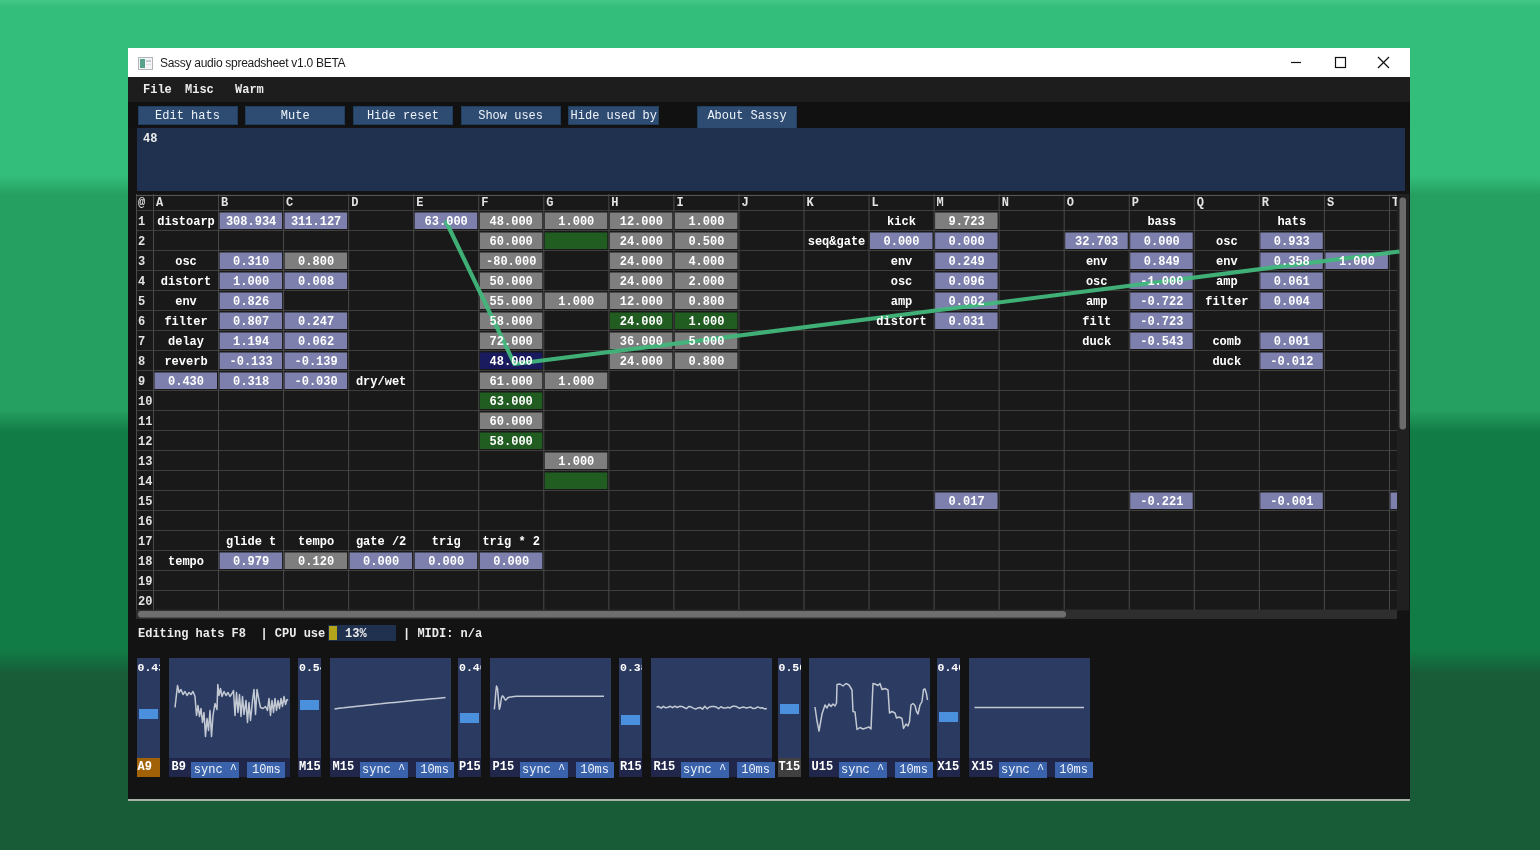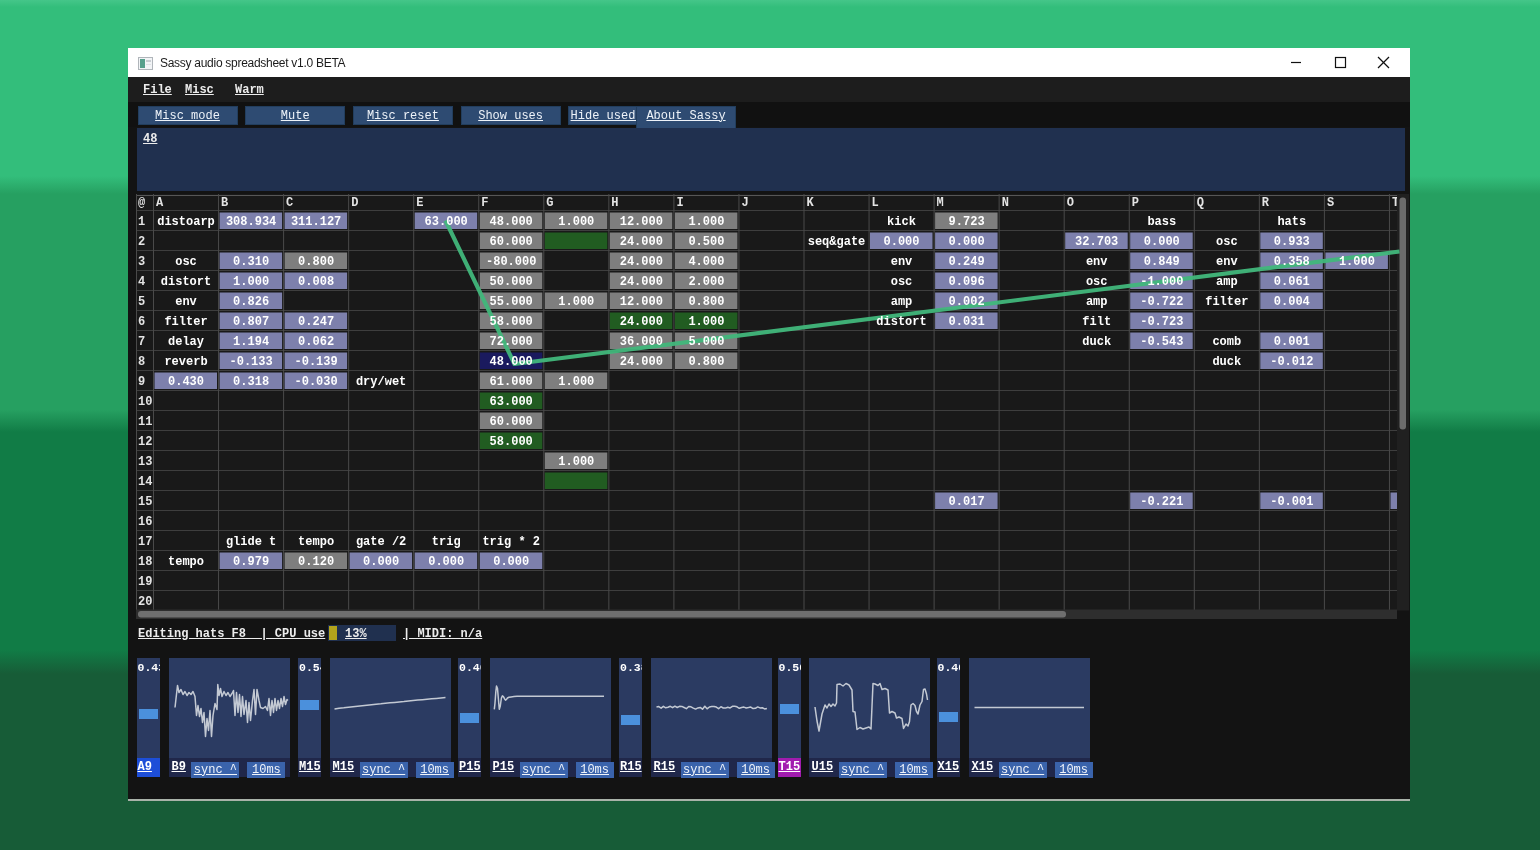--- a/index.html
+++ b/index.html
@@ -2,21 +2,21 @@
 <html><head><meta charset="utf-8"><style>
 * { margin:0; padding:0; box-sizing:border-box; -webkit-font-smoothing:antialiased; }
 html,body { width:1540px; height:850px; overflow:hidden; }
 body {
   background: linear-gradient(180deg,
     #45c689 0px, #33be7b 7px, #33be7b 176px, #26a061 194px,
     #26a061 410px, #117c46 432px, #117c46 650px, #175c37 674px, #175c37 850px);
   font-family:"Liberation Sans", sans-serif;
 }
 .abs { position:absolute; z-index:2; }
-.mono12 { font-family:"Liberation Mono", monospace; font-size:12px; font-weight:bold; color:#ececec;text-decoration:underline; }
+.mono12 { font-family:"Liberation Mono", monospace; font-size:12px; font-weight:bold; color:#ececec; }
 .tbtn { background:#2e4b72; border:1px solid #223e5e; color:#eef3f9; text-align:center; font-weight:normal; }
 .btnb { background:#3a63ab; color:#f0f4fa; text-align:center; font-weight:normal; }
 </style></head><body>
 
 <div class="abs" style="left:128px;top:48px;width:1282px;height:753px;background:#131313;
   border-bottom:2px solid #a9b2a9;z-index:1"></div>
 
 <div class="abs" style="left:128px;top:48px;width:1282px;height:29px;background:#ffffff;z-index:2"></div>
 <div class="abs" style="left:137.5px;top:57px;width:15px;height:12.5px;border:1px solid #b0b5ba;background:#f2f4f6;z-index:2">
   <div style="position:absolute;left:1px;top:1px;width:5.5px;height:8.5px;background:#57a08c"></div>
@@ -31,26 +31,26 @@
   <line x1="109" y1="9" x2="98" y2="20" stroke="#111" stroke-width="1.2"></line>
 </svg>
 
 <div class="abs" style="left:128px;top:77px;width:1282px;height:25px;background:#1d1d1d;z-index:2"></div>
 <div class="abs mono12" style="left:143px;top:83px;z-index:2">File</div>
 <div class="abs mono12" style="left:185px;top:83px;z-index:2">Misc</div>
 <div class="abs mono12" style="left:235px;top:83px;z-index:2">Warm</div>
 
 <div class="abs" style="left:128px;top:102px;width:1282px;height:25px;background:#111;z-index:2"></div>
 <div class="abs" style="z-index:2">
-<div class="abs mono12 tbtn" style="left:137.5px;top:105.5px;width:100px;height:19.5px;line-height:19.5px">Misc mode</div>
+<div class="abs mono12 tbtn" style="left:137.5px;top:105.5px;width:100px;height:19.5px;line-height:19.5px">Edit hats</div>
 <div class="abs mono12 tbtn" style="left:245.2px;top:105.5px;width:100px;height:19.5px;line-height:19.5px">Mute</div>
-<div class="abs mono12 tbtn" style="left:352.9px;top:105.5px;width:100px;height:19.5px;line-height:19.5px">Misc reset</div>
+<div class="abs mono12 tbtn" style="left:352.9px;top:105.5px;width:100px;height:19.5px;line-height:19.5px">Hide reset</div>
 <div class="abs mono12 tbtn" style="left:460.6px;top:105.5px;width:100px;height:19.5px;line-height:19.5px">Show uses</div>
 <div class="abs mono12 tbtn" style="left:568.3px;top:105.5px;width:91px;height:19.5px;line-height:19.5px">Hide used by</div>
-<div class="abs mono12 tbtn" style="left:636px;top:105.5px;width:100px;height:31px;line-height:19.5px">About Sassy</div>
+<div class="abs mono12 tbtn" style="left:697px;top:105.5px;width:100px;height:31px;line-height:19.5px">About Sassy</div>
 </div>
 
 <div class="abs" style="left:136.5px;top:127.5px;width:1268px;height:63px;background:#20304f;z-index:2"></div>
 <div class="abs mono12" style="left:143px;top:132px;z-index:2">48</div>
 
 <svg class="abs" style="left:0;top:0;z-index:3" width="1540" height="850">
 <rect x="136.0" y="194.0" width="1261.0" height="416.5" fill="#191919"></rect>
 <line x1="136.0" y1="195.5" x2="1404" y2="195.5" stroke="#565656" stroke-width="1"></line>
 <line x1="136.0" y1="210.5" x2="1397.0" y2="210.5" stroke="#3e3e3e" stroke-width="1"></line>
 <line x1="136.0" y1="230.5" x2="1397.0" y2="230.5" stroke="#3e3e3e" stroke-width="1"></line>
@@ -341,21 +341,21 @@
 <div class="abs mono12" style="left:138px;top:626.5px;z-index:2;white-space:pre">Editing hats F8  | CPU use</div>
 <div class="abs" style="left:327.5px;top:624.5px;width:68px;height:16.5px;background:#20304f;z-index:2"></div>
 <div class="abs" style="left:329px;top:626px;width:8px;height:13.5px;background:#b3a41c;z-index:2"></div>
 <div class="abs mono12" style="left:345px;top:626.5px;z-index:2">13%</div>
 <div class="abs mono12" style="left:403px;top:626.5px;z-index:2;white-space:pre">| MIDI: n/a</div>
 
 <div class="abs" style="left:136.5px;top:657.5px;width:23px;height:100.5px;background:#2b3a61;overflow:hidden">
     <div style="position:absolute;left:1px;top:3px;white-space:nowrap;color:#fff;font-family:'Liberation Mono',monospace;font-size:11.5px;font-weight:bold">0.43</div>
   </div>
 <div class="abs" style="left:138.5px;top:709px;width:19px;height:10px;background:#4b90dc"></div>
-<div class="abs mono12" style="left:136.5px;top:758px;width:23px;height:19px;background:#1d4ed8;color:#fff;padding-left:1px;line-height:19px;overflow:hidden">A9</div>
+<div class="abs mono12" style="left:136.5px;top:758px;width:23px;height:19px;background:#a16207;color:#fff;padding-left:1px;line-height:19px;overflow:hidden">A9</div>
 <div class="abs" style="left:168.5px;top:657.5px;width:121px;height:100.5px;background:#2b3b62">
     <svg width="121" height="100" style="position:absolute;left:0;top:0">
       <polyline points="6.0,49.5 8.5,27.5 10.0,34.5 12.0,31.5 14.0,36.5 16.0,33.5 18.0,37.5 20.0,34.5 22.0,36.5 24.0,33.5 26.0,38.5 27.5,57.5 29.0,47.5 30.5,58.5 32.0,50.5 33.5,64.5 35.0,54.5 36.5,78.5 38.0,60.5 39.5,72.5 41.0,52.5 42.5,78.5 44.0,57.5 46.0,45.5 48.0,51.5 48.8,26.5 50.0,37.5 51.5,30.5 53.0,38.5 55.0,33.5 57.0,37.5 59.0,34.5 61.0,38.5 63.0,35.5 64.5,32.5 66.0,57.5 67.5,34.5 69.0,54.5 70.5,36.5 72.0,58.5 73.5,38.5 75.0,56.5 77.0,42.5 78.5,64.5 80.0,44.5 81.5,62.5 83.5,42.5 85.0,31.5 86.5,56.5 88.0,31.5 90.0,42.5 91.5,49.5 94.0,50.5 96.5,48.5 98.5,52.5 100.0,40.5 101.5,57.5 103.0,42.5 104.5,54.5 106.0,40.5 107.5,52.5 109.0,42.5 110.5,50.5 112.0,40.5 113.5,48.5 115.0,38.5 116.5,46.5 118.0,41.5 119.0,42.5" fill="none" stroke="#c3c9d3" stroke-width="1.5" stroke-linejoin="round"></polyline>
     </svg>
   </div>
 <div class="abs" style="left:168.5px;top:758px;width:121px;height:19px;background:#20274a"></div>
 <div class="abs mono12" style="left:171.5px;top:758px;color:#fff;line-height:19px">B9</div>
 <div class="abs mono12 btnb" style="left:191.4px;top:761.5px;width:48px;height:16px;line-height:16px">sync ^</div>
 <div class="abs mono12 btnb" style="left:247.4px;top:761.5px;width:38px;height:16px;line-height:16px">10ms</div>
 <div class="abs" style="left:298.0px;top:657.5px;width:23px;height:100.5px;background:#2b3a61;overflow:hidden">
@@ -397,21 +397,21 @@
     </svg>
   </div>
 <div class="abs" style="left:650.5px;top:758px;width:121px;height:19px;background:#20274a"></div>
 <div class="abs mono12" style="left:653.5px;top:758px;color:#fff;line-height:19px">R15</div>
 <div class="abs mono12 btnb" style="left:680.6px;top:761.5px;width:48px;height:16px;line-height:16px">sync ^</div>
 <div class="abs mono12 btnb" style="left:736.6px;top:761.5px;width:38px;height:16px;line-height:16px">10ms</div>
 <div class="abs" style="left:777.5px;top:657.5px;width:23px;height:100.5px;background:#2b3a61;overflow:hidden">
     <div style="position:absolute;left:1px;top:3px;white-space:nowrap;color:#fff;font-family:'Liberation Mono',monospace;font-size:11.5px;font-weight:bold">0.50</div>
   </div>
 <div class="abs" style="left:779.5px;top:704px;width:19px;height:10px;background:#4b90dc"></div>
-<div class="abs mono12" style="left:777.5px;top:758px;width:23px;height:19px;background:#a21caf;color:#fff;padding-left:1px;line-height:19px;overflow:hidden">T15</div>
+<div class="abs mono12" style="left:777.5px;top:758px;width:23px;height:19px;background:#404040;color:#fff;padding-left:1px;line-height:19px;overflow:hidden">T15</div>
 <div class="abs" style="left:808.5px;top:657.5px;width:121px;height:100.5px;background:#2b3b62">
     <svg width="121" height="100" style="position:absolute;left:0;top:0">
       <polyline points="6.0,49.0 8.0,63.0 10.0,73.0 13.0,56.0 16.0,47.0 18.0,50.0 20.0,46.0 22.0,48.5 24.0,46.0 26.0,48.0 27.5,45.0 28.0,26.5 31.0,26.0 34.0,28.0 37.0,25.5 40.0,27.0 43.0,32.0 44.0,53.5 46.0,54.0 48.0,71.5 51.0,69.5 54.0,71.0 57.0,70.0 60.0,69.0 62.0,71.0 64.0,25.5 66.0,26.0 69.0,27.5 71.0,25.5 73.0,31.5 76.0,30.5 79.0,32.0 80.5,55.0 83.0,53.5 86.0,55.0 87.5,60.0 90.0,59.0 93.0,60.5 94.5,70.5 97.0,66.0 99.0,68.0 100.5,63.5 102.0,47.0 104.0,45.5 106.0,47.5 107.5,53.5 109.0,56.0 111.0,47.0 113.0,43.5 114.5,31.5 116.0,31.0 117.5,36.0 118.5,42.0" fill="none" stroke="#c3c9d3" stroke-width="1.5" stroke-linejoin="round"></polyline>
     </svg>
   </div>
 <div class="abs" style="left:808.5px;top:758px;width:121px;height:19px;background:#20274a"></div>
 <div class="abs mono12" style="left:811.5px;top:758px;color:#fff;line-height:19px">U15</div>
 <div class="abs mono12 btnb" style="left:838.6px;top:761.5px;width:48px;height:16px;line-height:16px">sync ^</div>
 <div class="abs mono12 btnb" style="left:894.6px;top:761.5px;width:38px;height:16px;line-height:16px">10ms</div>
 <div class="abs" style="left:936.5px;top:657.5px;width:23px;height:100.5px;background:#2b3a61;overflow:hidden">

